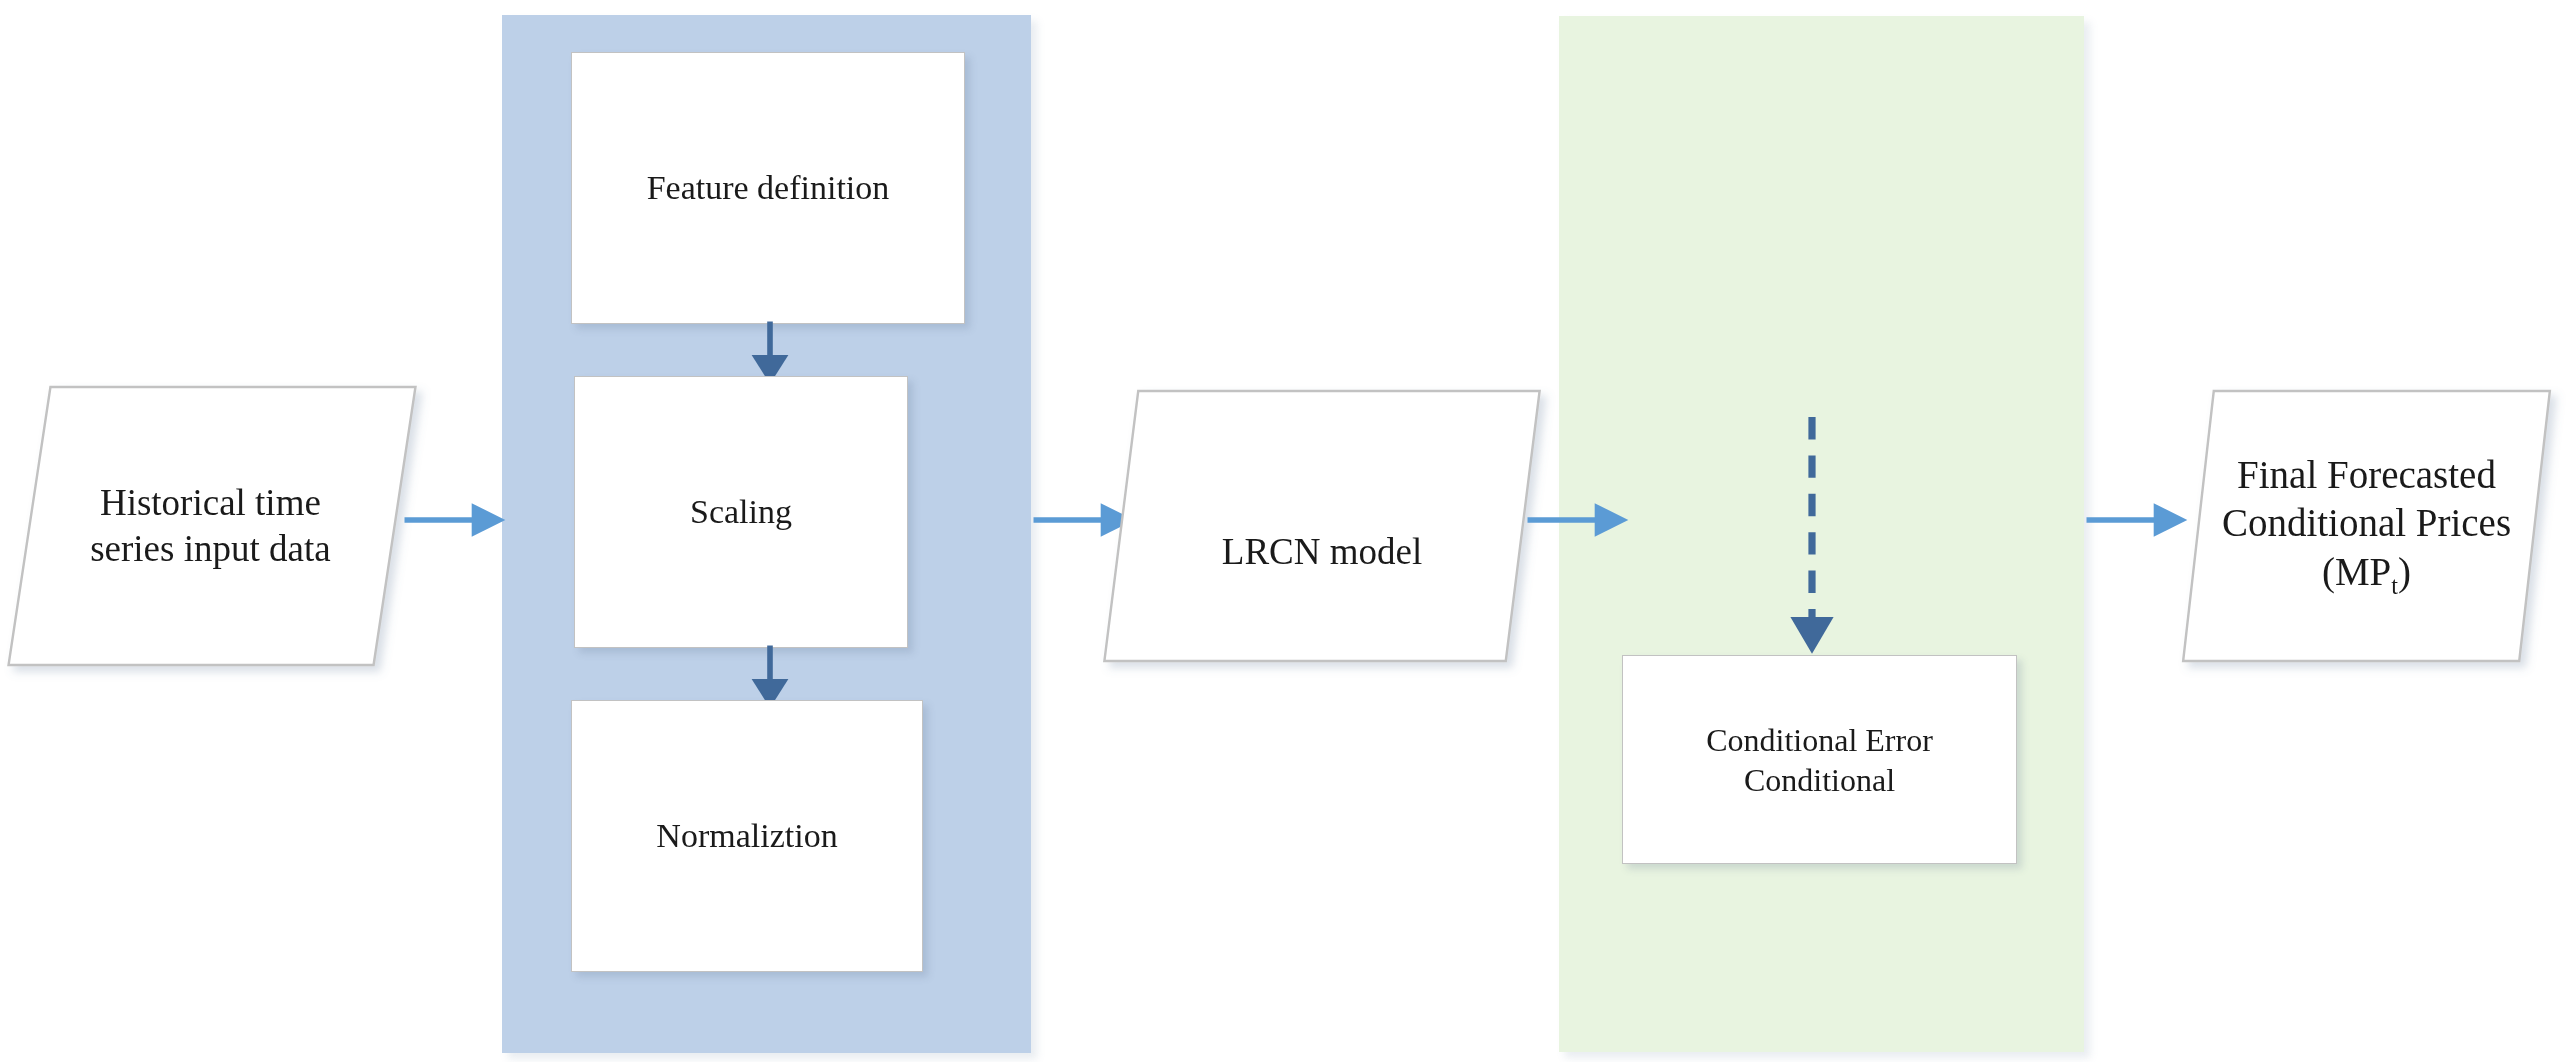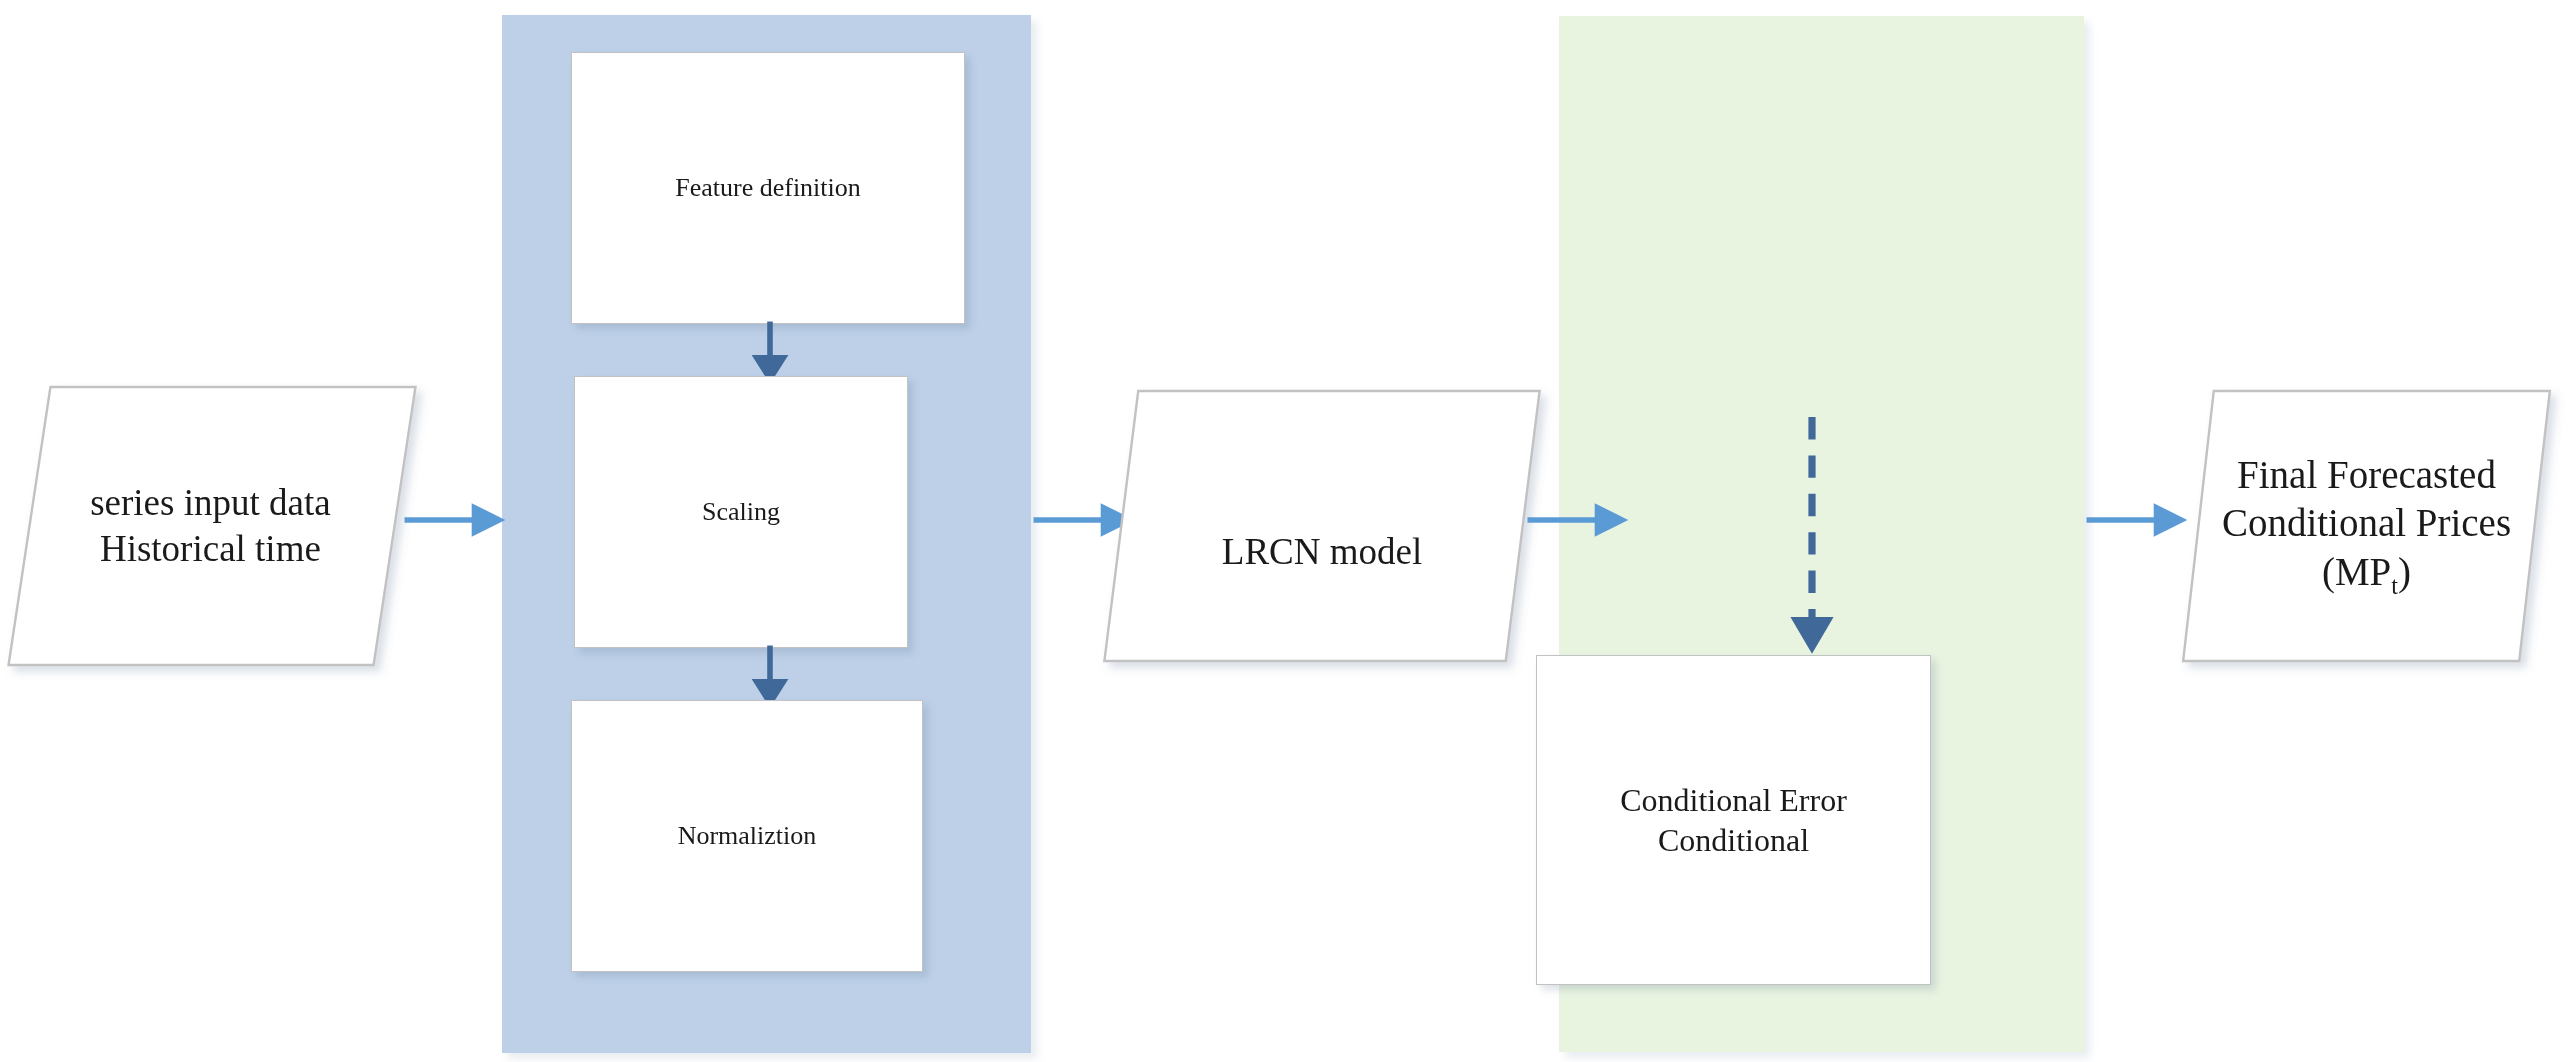--- a/index.html
+++ b/index.html
@@ -83,21 +83,21 @@
   
   .conn {
     position: absolute;
     overflow: visible;
   }
 
   .sub { font-size: 0.62em; vertical-align: sub; }
 
   .t-28 { font-size: 32px; }
   .t-34 { font-size: 37px; }
-  .t-30 { font-size: 26px; }
+  .t-30 { font-size: 34px; }
   .t-26 { font-size: 39px; }
 </style>
 </head>
 <body>
 
 <div id="canvas">
 
   <div class="panel panel-blue" style="left:502px; top:14.5px; width:529px; height:1038px;"></div>
   <div class="panel-shadow" style="left:502px; top:14.5px; width:529px; height:1038px;"></div>
 
@@ -108,22 +108,22 @@
     <svg width="408" height="278" viewBox="0 0 505 345">
       <defs>
         <filter id="sh1" x="-25%" y="-25%" width="160%" height="160%">
           <feDropShadow dx="7" dy="7" stdDeviation="5" flood-color="#6b7f9e" flood-opacity="0.25"></feDropShadow>
         </filter>
       </defs>
       <polygon points="52,0 505,0 453,345 0,345" fill="#ffffff" stroke="#c2c2c2" stroke-width="3" filter="url(#sh1)"></polygon>
     </svg>
     <div class="data-label t-34">
       <div style="transform:translateX(-1.6px);">
+        <div>Historical time</div>
         <div>series input data</div>
-        <div>Historical time</div>
       </div>
     </div>
   </div>
 
   <div class="conn" style="left:404px; top:500px; width:105px; height:40px;">
     <svg width="105" height="40" viewBox="0 0 130 50">
       <line x1="0" y1="25" x2="88" y2="25" stroke="#5b9bd5" stroke-width="7"></line>
       <polygon points="84,4 126,25 84,46" fill="#5b9bd5"></polygon>
     </svg>
   </div>
@@ -183,21 +183,21 @@
   </div>
 
 
   <div class="conn" style="left:1784px; top:416px; width:56px; height:242px;">
     <svg width="56" height="242" viewBox="0 0 70 300">
       <line x1="35" y1="0" x2="35" y2="258" stroke="#40699a" stroke-width="9" stroke-dasharray="28 20"></line>
       <polygon points="8,250 62,250 35,296" fill="#40699a"></polygon>
     </svg>
   </div>
 
-  <div class="proc-box" style="left:1536px; top:655px; width:395px; height:330px;">
+  <div class="proc-box" style="left:1622px; top:655px; width:395px; height:209px;">
     <div class="proc-label t-28">
       <div>Conditional Error</div>
       <div>Conditional</div>
     </div>
   </div>
 
   <div class="conn" style="left:2086px; top:500px; width:105px; height:40px;">
     <svg width="105" height="40" viewBox="0 0 130 50">
       <line x1="0" y1="25" x2="88" y2="25" stroke="#5b9bd5" stroke-width="7"></line>
       <polygon points="84,4 126,25 84,46" fill="#5b9bd5"></polygon>

